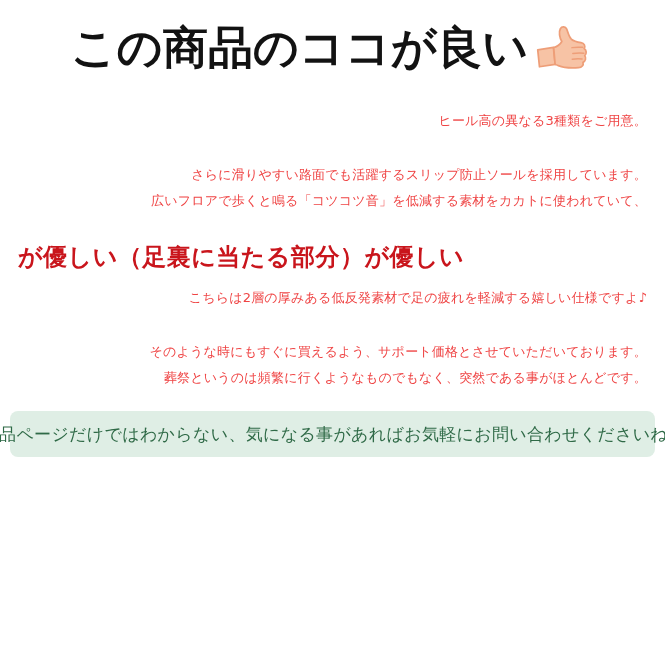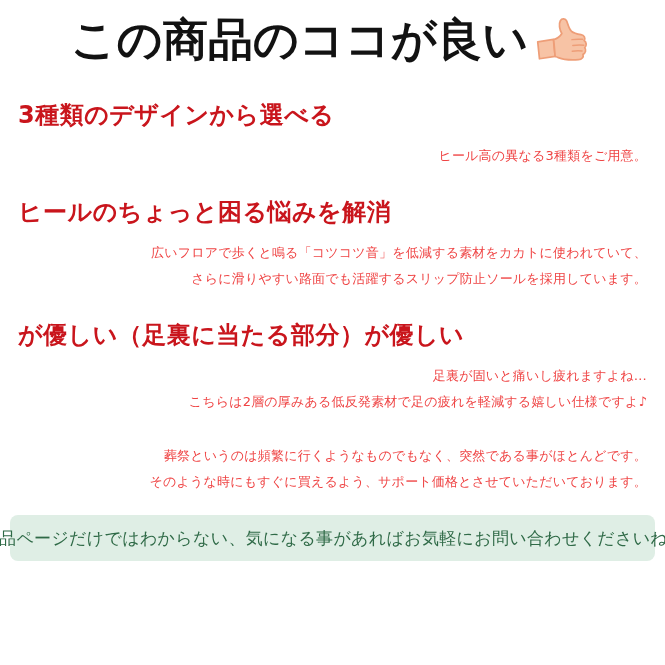--- a/index.html
+++ b/index.html
@@ -11,21 +11,21 @@
   }
   .page {
     width: 665px; height: 665px;
     padding: 8px 18px 0;
   }
   .title-row {
     display: flex;
     align-items: flex-start;
     justify-content: center;
     gap: 8px;
-    margin-top: 0;
+    margin-top: 8px;
   }
   .title {
     font-size: 45px;
     font-weight: 900;
     color: #121212;
     line-height: 63px;
     letter-spacing: 0px;
     white-space: nowrap;
   }
   .thumb-icon { display: inline-block; margin-top: 9px; }
@@ -94,38 +94,35 @@
         <g fill="none" stroke="#ee9e78" stroke-width="2.6" stroke-linecap="round">
           <path d="M62 39 C68 38 74 38 80 38.5"></path>
           <path d="M63.5 49 C70 48 76 48 82.5 48.5"></path>
           <path d="M62.5 59 C68 58 74 58 79.5 58.5"></path>
         </g>
       </svg>
     </span>
   </div>
 
   <section class="section first">
-    <h2 class="section-heading">3種類のデザインから選べる</h2>
     <div class="body-line">ヒール高の異なる3種類をご用意。</div>
   </section>
 
   <section class="section">
-    <h2 class="section-heading">ヒールのちょっと困る悩みを解消</h2>
+    <div class="body-line">さらに滑りやすい路面でも活躍するスリップ防止ソールを採用しています。</div>
     <div class="body-line">広いフロアで歩くと鳴る「コツコツ音」を低減する素材をカカトに使われていて、</div>
-    <div class="body-line">さらに滑りやすい路面でも活躍するスリップ防止ソールを採用しています。</div>
   </section>
 
   <section class="section">
     <h2 class="section-heading">が優しい（足裏に当たる部分）が優しい</h2>
-    <div class="body-line">足裏が固いと痛いし疲れますよね…</div>
     <div class="body-line">こちらは2層の厚みある低反発素材で足の疲れを軽減する嬉しい仕様ですよ♪</div>
   </section>
 
   <section class="section">
+    <div class="body-line">そのような時にもすぐに買えるよう、サポート価格とさせていただいております。</div>
     <div class="body-line">葬祭というのは頻繁に行くようなものでもなく、突然である事がほとんどです。</div>
-    <div class="body-line">そのような時にもすぐに買えるよう、サポート価格とさせていただいております。</div>
   </section>
 
   <div class="note">
     <span class="note-text">商品ページだけではわからない、気になる事があればお気軽にお問い合わせくださいね◎</span>
   </div>
 
 </div>
 
 </body></html>

